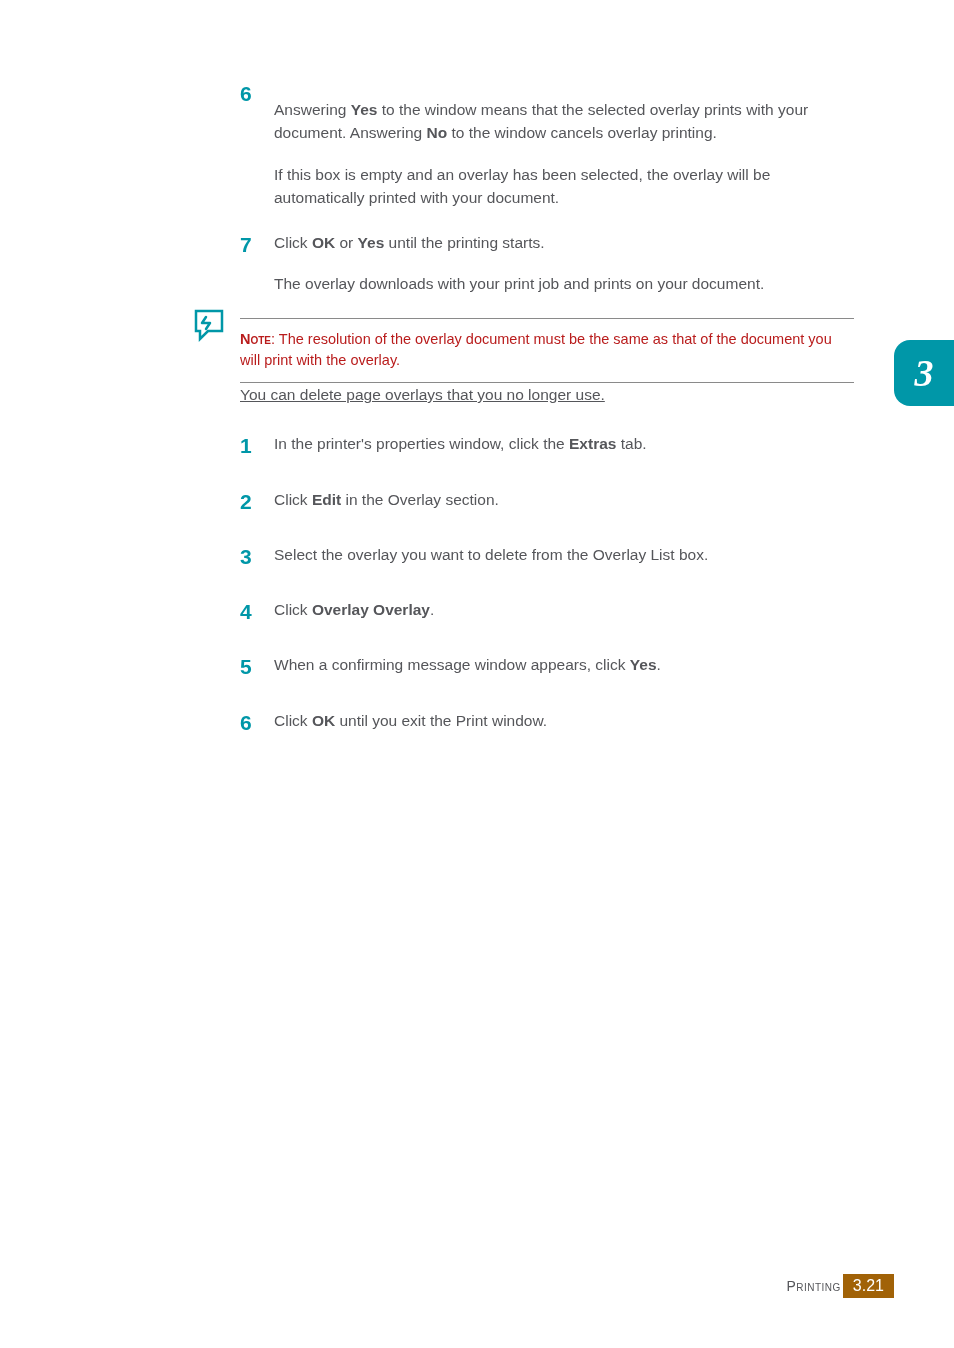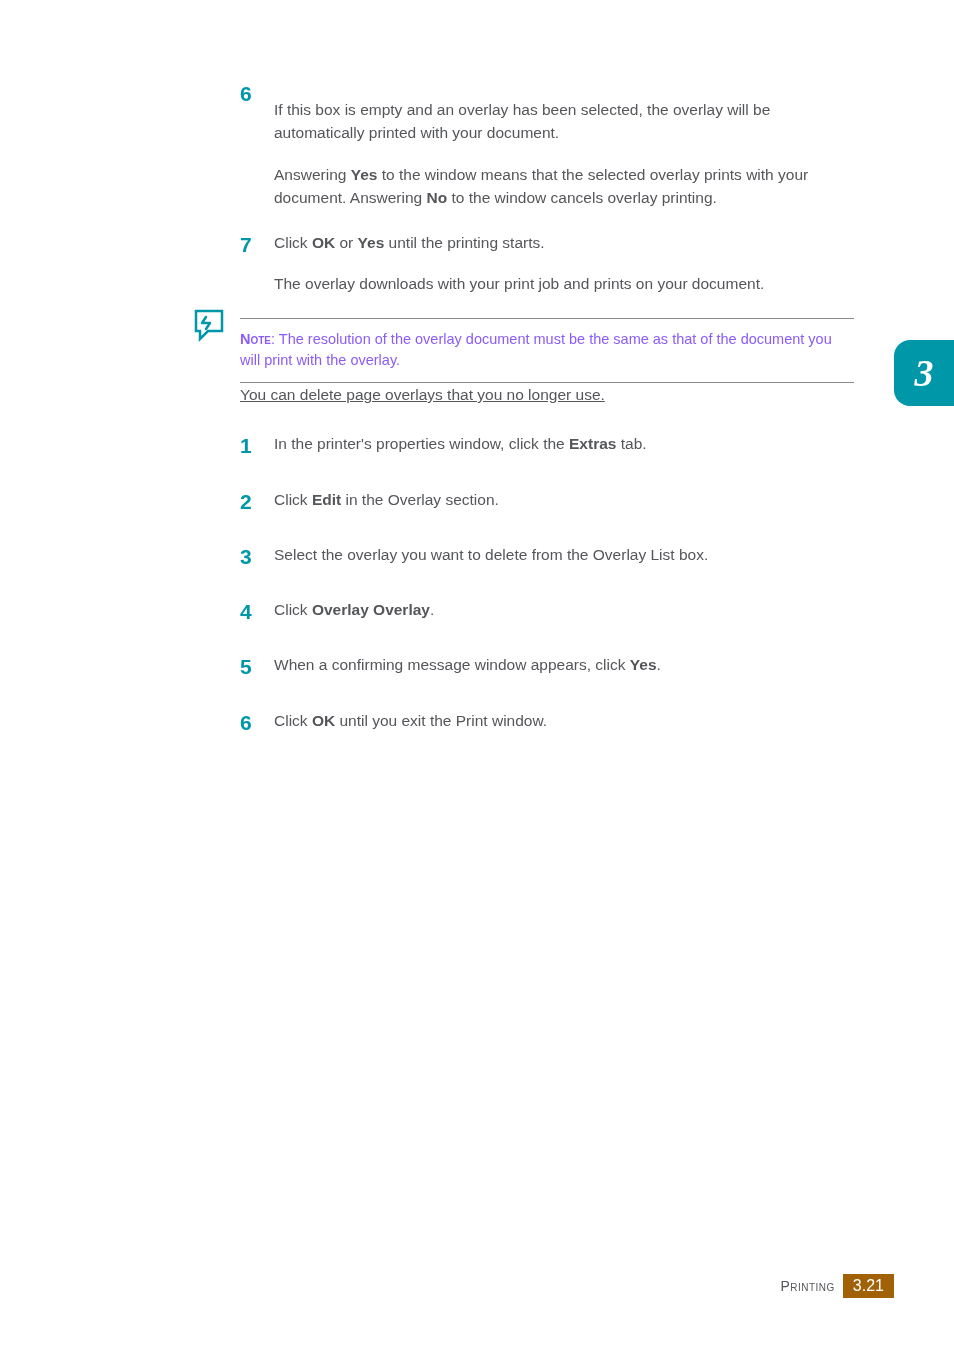--- a/index.html
+++ b/index.html
@@ -48,21 +48,21 @@
     .note-icon {
       position: absolute;
       left: -52px;
       top: -18px;
       width: 44px;
       height: 44px;
     }
     .note-text {
       font-size: 14.5px;
       line-height: 1.5;
-      color: #8b5cf6;
+      color: #b91c1c;
     }
     .note-label {
       font-weight: bold;
       font-variant: small-caps;
     }
     .heading {
       font-size: 22px;
       font-weight: bold;
       color: #3a3b3f;
       margin-top: 60px;
@@ -94,21 +94,21 @@
       font-weight: bold;
       font-size: 38px;
       font-family: Georgia, serif;
     }
     .footer {
       position: absolute;
       bottom: 50px;
       right: 60px;
       display: flex;
       align-items: center;
-      gap: 8px;
+      gap: 2px;
     }
     .footer-label {
       font-variant: small-caps;
       font-size: 14px;
       color: #55565a;
       letter-spacing: 0.5px;
     }
     .footer-page {
       background: #a16207;
       color: #ffffff;
@@ -120,22 +120,22 @@
     }
   </style>
 </head>
 <body>
 
 <div class="content">
   <div id="upper-steps">
       <div class="step-item">
         <div class="step-num">6</div>
         <div class="step-text">
+          <div class="step-para">Answering <strong>Yes</strong> to the window means that the selected overlay prints with your document. Answering <strong>No</strong> to the window cancels overlay printing.</div>
           <div class="step-para">If this box is empty and an overlay has been selected, the overlay will be automatically printed with your document.</div>
-          <div class="step-para">Answering <strong>Yes</strong> to the window means that the selected overlay prints with your document. Answering <strong>No</strong> to the window cancels overlay printing.</div>
         </div>
       </div>
       <div class="step-item">
         <div class="step-num">7</div>
         <div class="step-text">
           <div>Click <strong>OK</strong> or <strong>Yes</strong> until the printing starts.</div>
           <div class="step-para">The overlay downloads with your print job and prints on your document.</div>
         </div>
       </div>
     </div>

